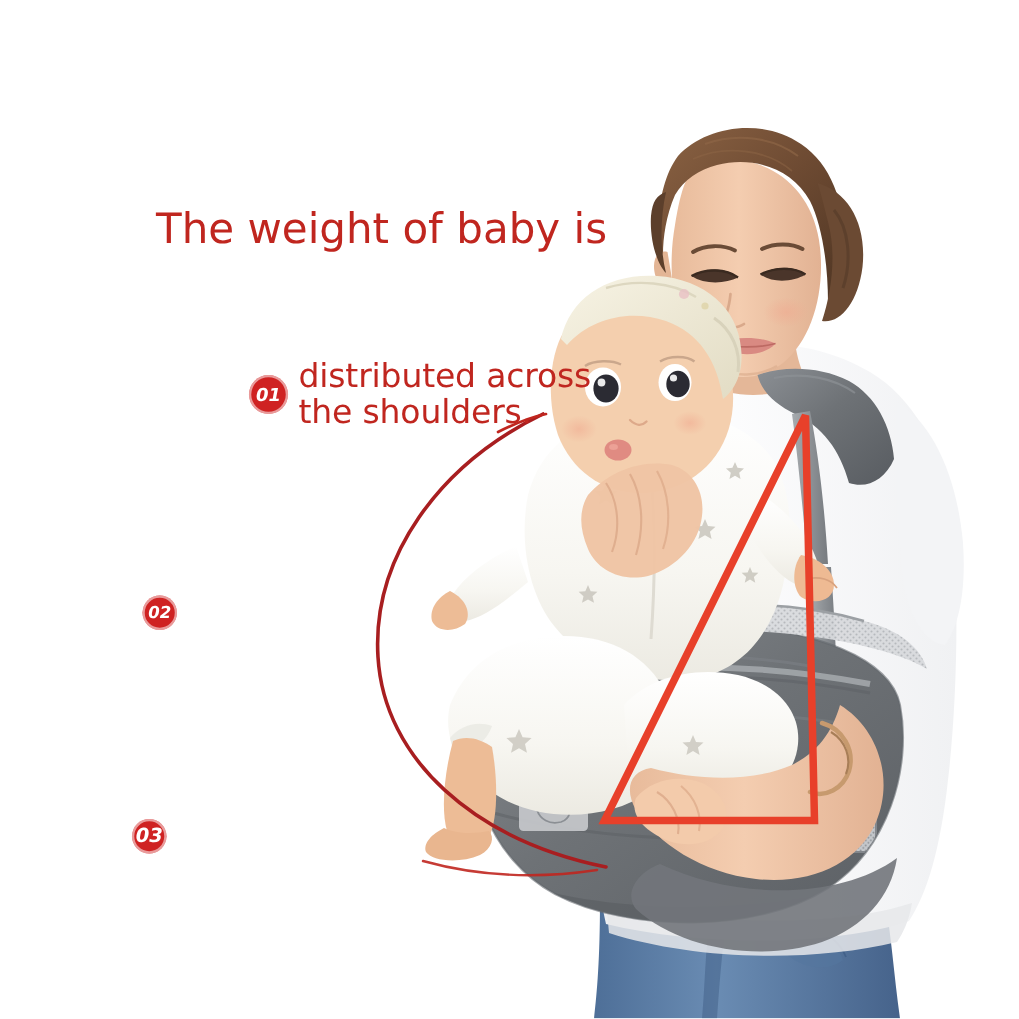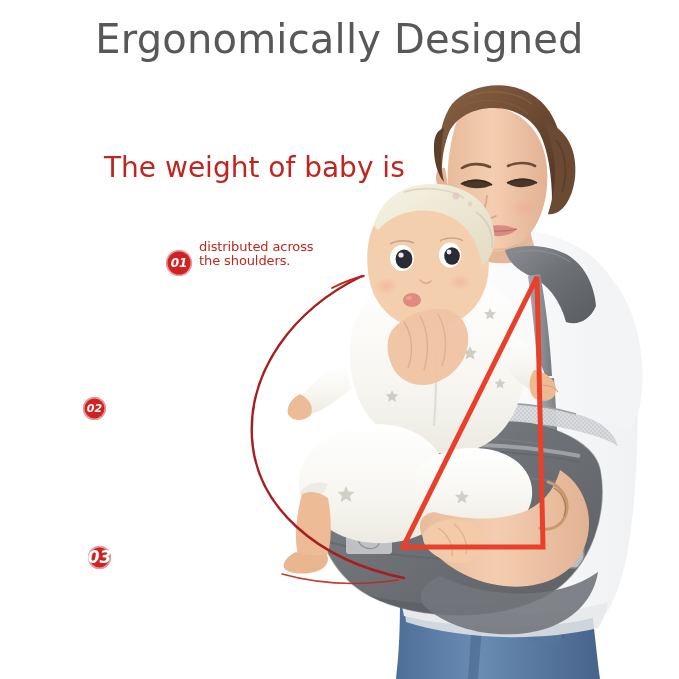--- a/index.html
+++ b/index.html
@@ -20,21 +20,21 @@
     left:0; top:16px; width:679px;
     text-align:center;
     font-size:40px;
     font-weight:400;
     letter-spacing:.2px;
     color:#58585a;
     white-space:nowrap;
   }
   .subtitle{
     position:absolute;
-    left:104px; top:151px;
+    left:104px; top:136px;
     font-size:28px;
     font-weight:400;
     color:#c0261f;
     white-space:nowrap;
   }
 
   
   .callout{
     position:absolute;
     display:flex;
@@ -49,32 +49,32 @@
     font-style:italic;
     font-weight:700;
     display:flex;
     align-items:center;
     justify-content:center;
     box-shadow:0 0 0 1.5px rgba(255,255,255,.55) inset;
     line-height:1;
   }
   .callout-text{
     color:#c0261f;
-    font-size:13px;
+    font-size:22px;
     line-height:1.08;
     white-space:pre-line;
     letter-spacing:-.1px;
   }
 
   #callout-1{ left:166px; top:240px; }
   #callout-1 .badge{ width:26px;height:26px;font-size:12px;margin-top:10px;}
   #callout-2{ left:83px; top:388px; }
-  #callout-2 .badge{ width:23px;height:23px;font-size:11px;margin-top:9px;}
+  #callout-2 .badge{ width:23px;height:23px;font-size:11px;margin-top:9px;margin-left:12px;}
   #callout-3{ left:88px; top:537px; }
-  #callout-3 .badge{ width:23px;height:23px;font-size:17px;margin-top:9px;}
+  #callout-3 .badge{ width:23px;height:23px;font-size:13px;margin-top:9px;}
 
   
   #photo{
     position:absolute;
     left:0;top:0;width:679px;height:679px;
     pointer-events:none;
   }
 
   
   #overlay{
@@ -345,21 +345,20 @@
 
     <path d="M362,276 C292,310 248,372 252,438 C256,506 316,560 404,578" fill="none" stroke="#a81e20" stroke-width="2.4" stroke-linecap="round"></path>
 
     <path d="M332,288 C344,282 354,278 364,276" fill="none" stroke="#c0261f" stroke-width="1.8" stroke-linecap="round"></path>
 
     <path d="M282,574 C318,584 358,586 398,580" fill="none" stroke="#c0261f" stroke-width="1.6" stroke-linecap="round" opacity=".9"></path>
 
     <polygon points="537,277 403,547 543,547" fill="none" stroke="#e8402a" stroke-width="5" stroke-linejoin="miter"></polygon>
   </svg>
 
-  <div class="title">Ergonomically Designed</div>
   <div class="subtitle">The weight of baby is</div>
 
   <div class="callout" id="callout-1">
     <div class="badge">01</div>
     <div class="callout-text">distributed across
 the shoulders.</div>
   </div>
 
   <div class="callout" id="callout-2">
     <div class="badge">02</div>

